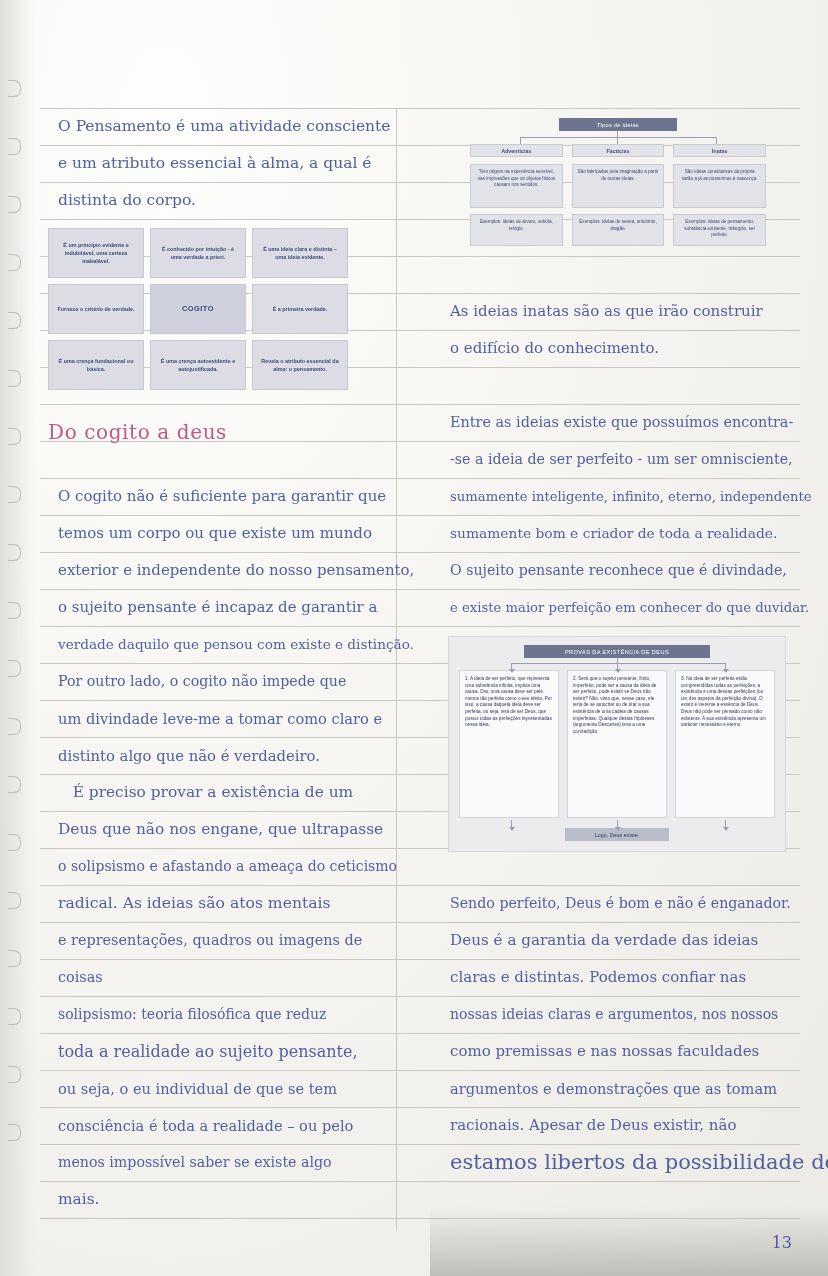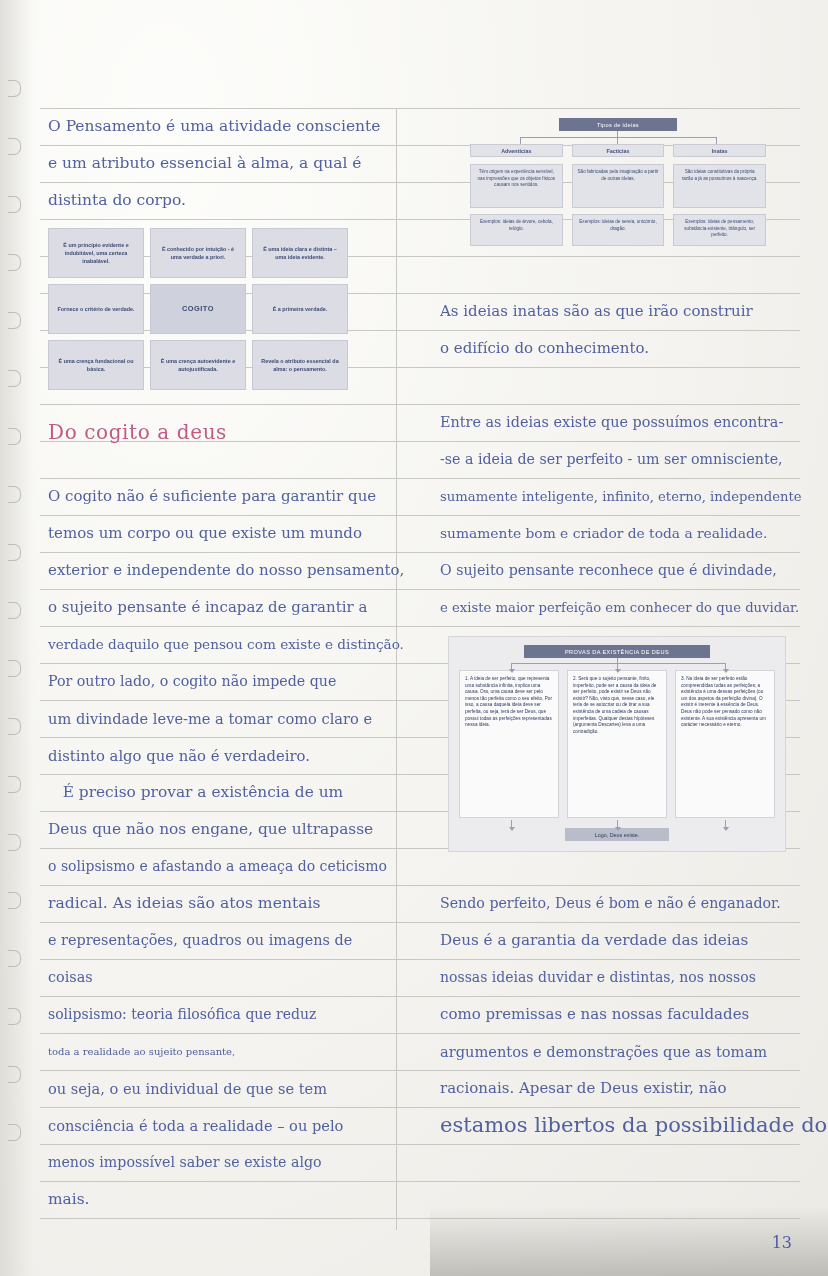--- a/index.html
+++ b/index.html
@@ -61,21 +61,21 @@
     transform-origin: left center;
   }
   .hw { font-size: 15.5px; line-height: 37px; }
   .hw-title {
     font-size: 20px; color: #c05a86; letter-spacing: .6px;
   }
 
   .col-left  { left: 48px; width: 344px; }
   .col-right { left: 440px; width: 352px; }
 
-  .txtblock { position: absolute; }
+  .txtblock { position: absolute; margin-left: 10px; }
   .txtblock .ln {
     display: block;
     font-family: "DejaVu Serif", serif;
     color: #51619f;
     white-space: pre;
   }
 
   
   .diagram { position: absolute; }
   .grid3 {
@@ -280,21 +280,21 @@
     <span class="ln" style="font-size:15.4px;line-height:37px">   É preciso provar a existência de um</span>
     <span class="ln" style="font-size:15.4px;line-height:37px">Deus que não nos engane, que ultrapasse</span>
     <span class="ln" style="font-size:14px;line-height:37px">o solipsismo e afastando a ameaça do ceticismo</span>
     <span class="ln" style="font-size:15.6px;line-height:37px">radical. As ideias são atos mentais</span>
     <span class="ln" style="font-size:14.4px;line-height:37px">e representações, quadros ou imagens de</span>
     <span class="ln" style="font-size:14.4px;line-height:37px">coisas</span>
   </div>
 
   <div class="txtblock col-left" style="top:996px">
     <span class="ln" style="font-size:14px;line-height:37px">solipsismo: teoria filosófica que reduz</span>
-    <span class="ln" style="font-size:10px;line-height:37px">toda a realidade ao sujeito pensante,</span>
+    <span class="ln" style="font-size:16px;line-height:37px">toda a realidade ao sujeito pensante,</span>
     <span class="ln" style="font-size:14.6px;line-height:37px">ou seja, o eu individual de que se tem</span>
     <span class="ln" style="font-size:14.6px;line-height:37px">consciência é toda a realidade – ou pelo</span>
     <span class="ln" style="font-size:14.2px;line-height:37px">menos impossível saber se existe algo</span>
     <span class="ln" style="font-size:15.4px;line-height:37px">mais.</span>
   </div>
 
   <div class="tree" style="left:470px; top:118px; width:296px;">
     <div class="root">Tipos de ideias</div>
     <div class="branchrow">
       <div>
@@ -350,21 +350,22 @@
     <div class="arrow" style="left:168px; top:26px; height:9px;"></div>
     <div class="arrow" style="left:276px; top:26px; height:9px;"></div>
     <div class="arrow" style="left:62px; top:183px; height:10px;"></div>
     <div class="arrow" style="left:168px; top:183px; height:10px;"></div>
     <div class="arrow" style="left:276px; top:183px; height:10px;"></div>
   </div>
 
   <div class="txtblock col-right" style="top:885px">
     <span class="ln" style="font-size:14.2px;line-height:37px">Sendo perfeito, Deus é bom e não é enganador.</span>
     <span class="ln" style="font-size:15.2px;line-height:37px">Deus é a garantia da verdade das ideias</span>
-    <span class="ln" style="font-size:14px;line-height:37px">nossas ideias duvidar e distintas, nos nossos</span>
+    <span class="ln" style="font-size:15px;line-height:37px">claras e distintas. Podemos confiar nas</span>
+    <span class="ln" style="font-size:14px;line-height:37px">nossas ideias claras e argumentos, nos nossos</span>
     <span class="ln" style="font-size:15px;line-height:37px">como premissas e nas nossas faculdades</span>
     <span class="ln" style="font-size:14.6px;line-height:37px">argumentos e demonstrações que as tomam</span>
     <span class="ln" style="font-size:15px;line-height:37px">racionais. Apesar de Deus existir, não</span>
     <span class="ln" style="font-size:21px;line-height:37px">estamos libertos da possibilidade do erro.</span>
   </div>
 
   <div class="page-shadow-bottom"></div>
 
   <div class="pagenum">13</div>
 </div>

